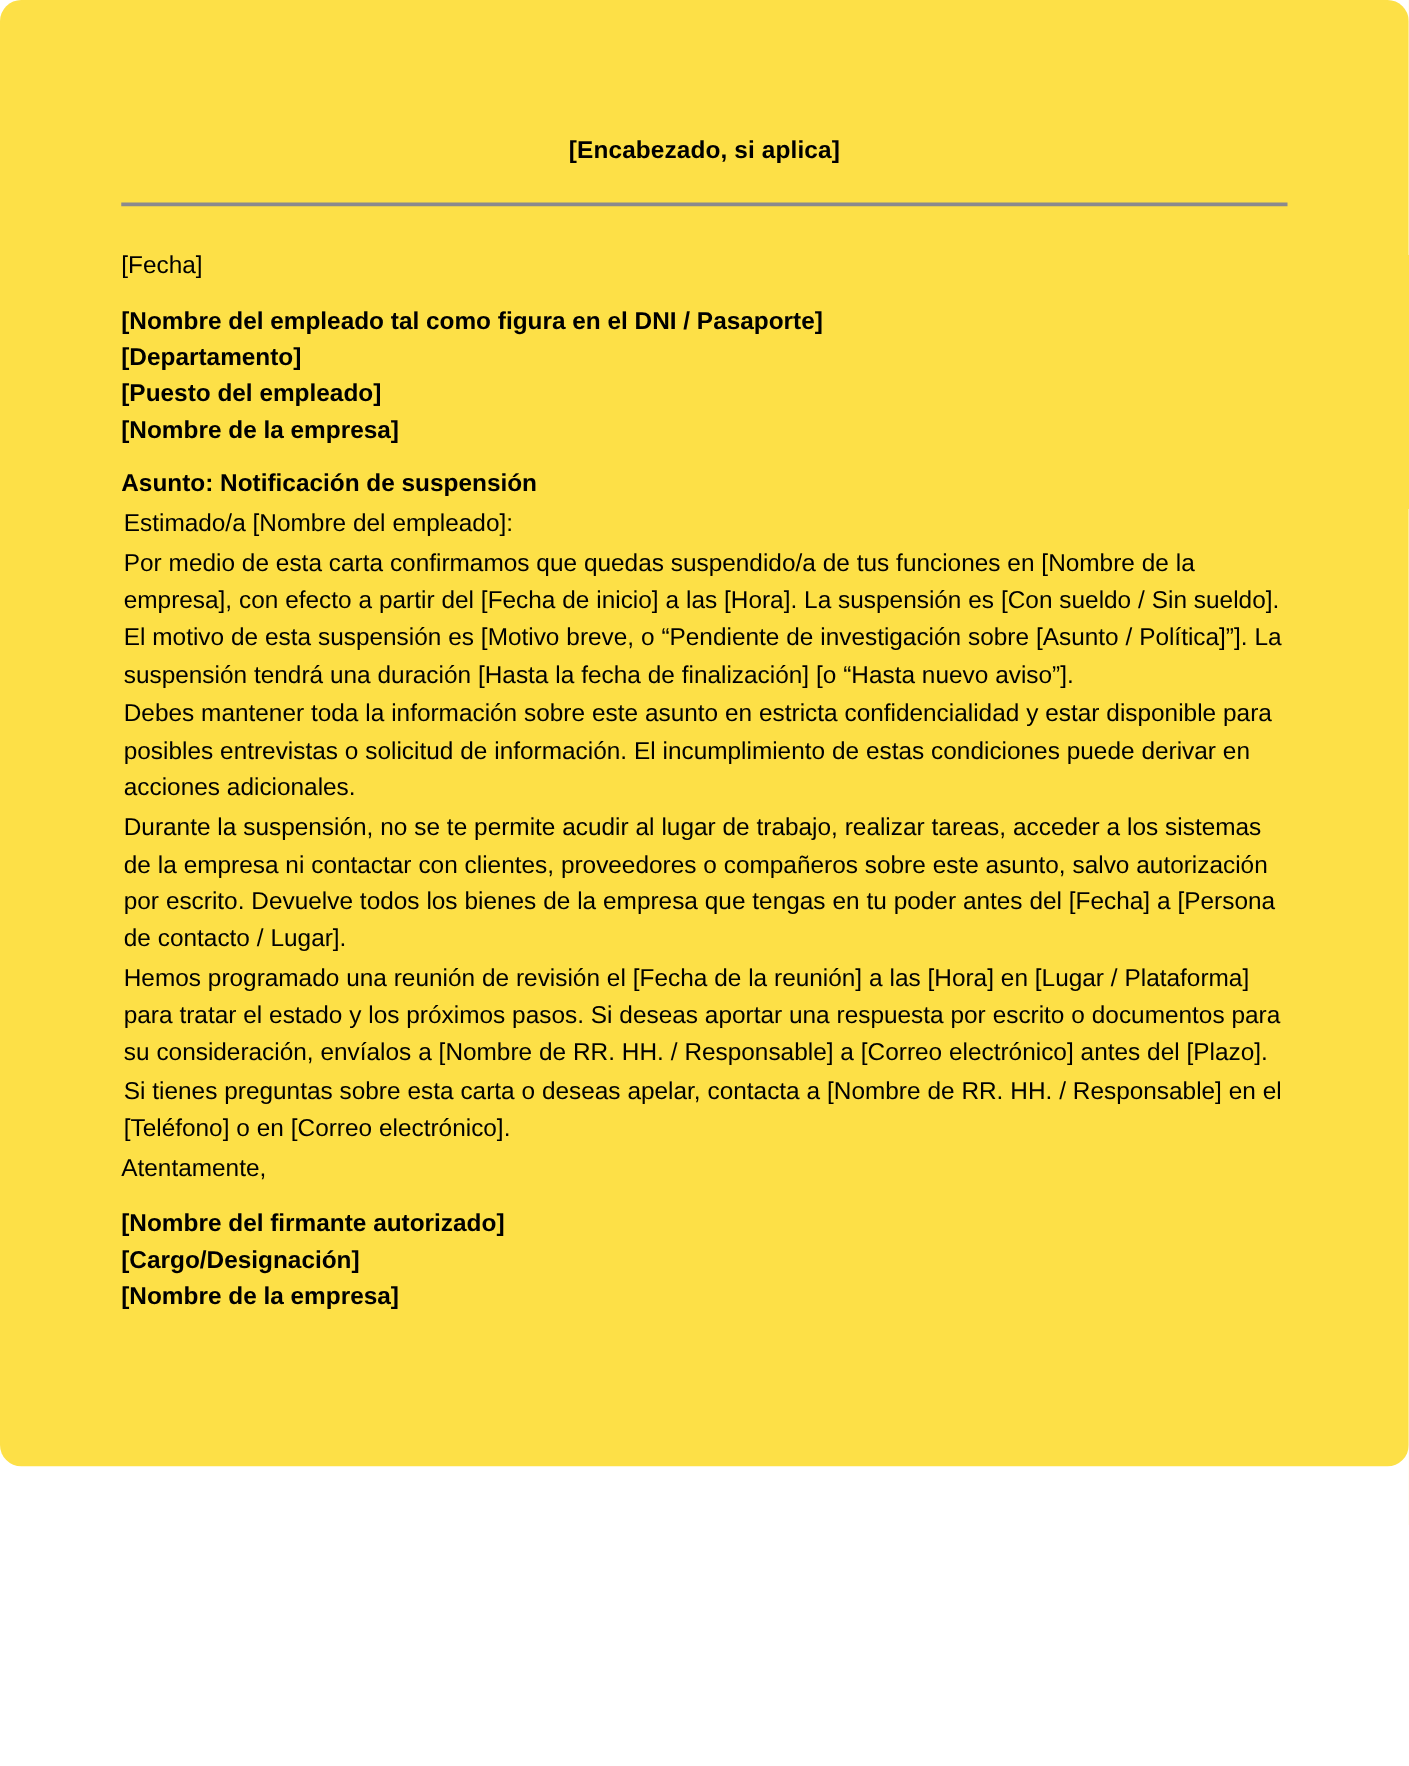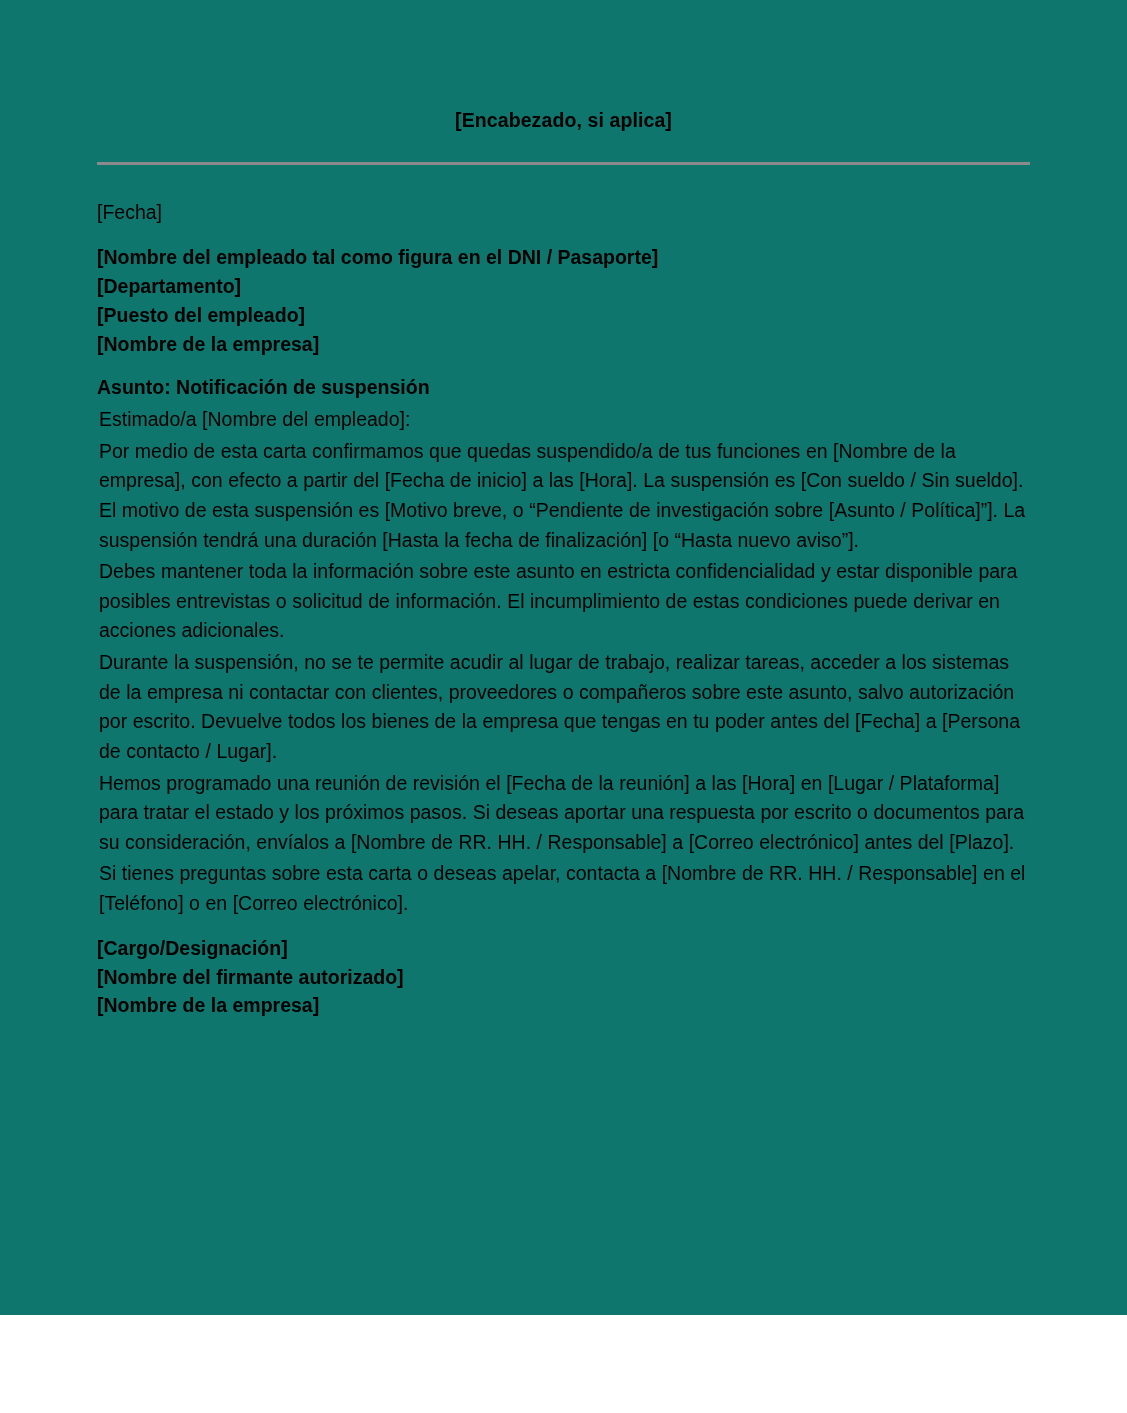--- a/index.html
+++ b/index.html
@@ -11,25 +11,26 @@
   body {
     width: 1127px;
     height: 1413px;
     font-family: "Liberation Sans", sans-serif;
     color: #000000;
     -webkit-font-smoothing: antialiased;
   }
   .page {
     position: relative;
     width: 1127px;
-    height: 1315px;
+    height: 1173px;
     box-sizing: border-box;
     padding: 0;
-    background: #0f766e;
+    background: #fde047;
     overflow: hidden;
+    border-radius: 17px;
   }
   .content {
     position: absolute;
     left: 97px;
     top: 0;
     width: 933px;
   }
 
   
   .doc-header {
@@ -129,21 +130,22 @@
     </p>
 
     <p class="para gap-xl">
       <span>Hemos programado una reunión de revisión el </span><b>[Fecha de la reunión]</b><span> a las </span><b>[Hora]</b><span> en </span><b>[Lugar / Plataforma]</b><span> para tratar el estado y los próximos pasos. Si deseas aportar una respuesta por escrito o documentos para su consideración, envíalos a </span><b>[Nombre de RR. HH. / Responsable]</b><span> a </span><b>[Correo electrónico]</b><span> antes del </span><b>[Plazo]</b><span>.</span>
     </p>
 
     <p class="para gap-xl">
       <span>Si tienes preguntas sobre esta carta o deseas apelar, contacta a </span><b>[Nombre de RR. HH. / Responsable]</b><span> en el </span><b>[Teléfono]</b><span> o en </span><b>[Correo electrónico]</b><span>.</span>
     </p>
 
+    <p class="closing gap-xl"> Atentamente,</p>
 
     <div class="block gap-lg sign-block">
+      <span class="line">[Nombre del firmante autorizado]</span>
       <span class="line">[Cargo/Designación]</span>
-      <span class="line">[Nombre del firmante autorizado]</span>
       <span class="line">[Nombre de la empresa]</span>
     </div>
 
   </div>
 </div>
 
 </body></html>

